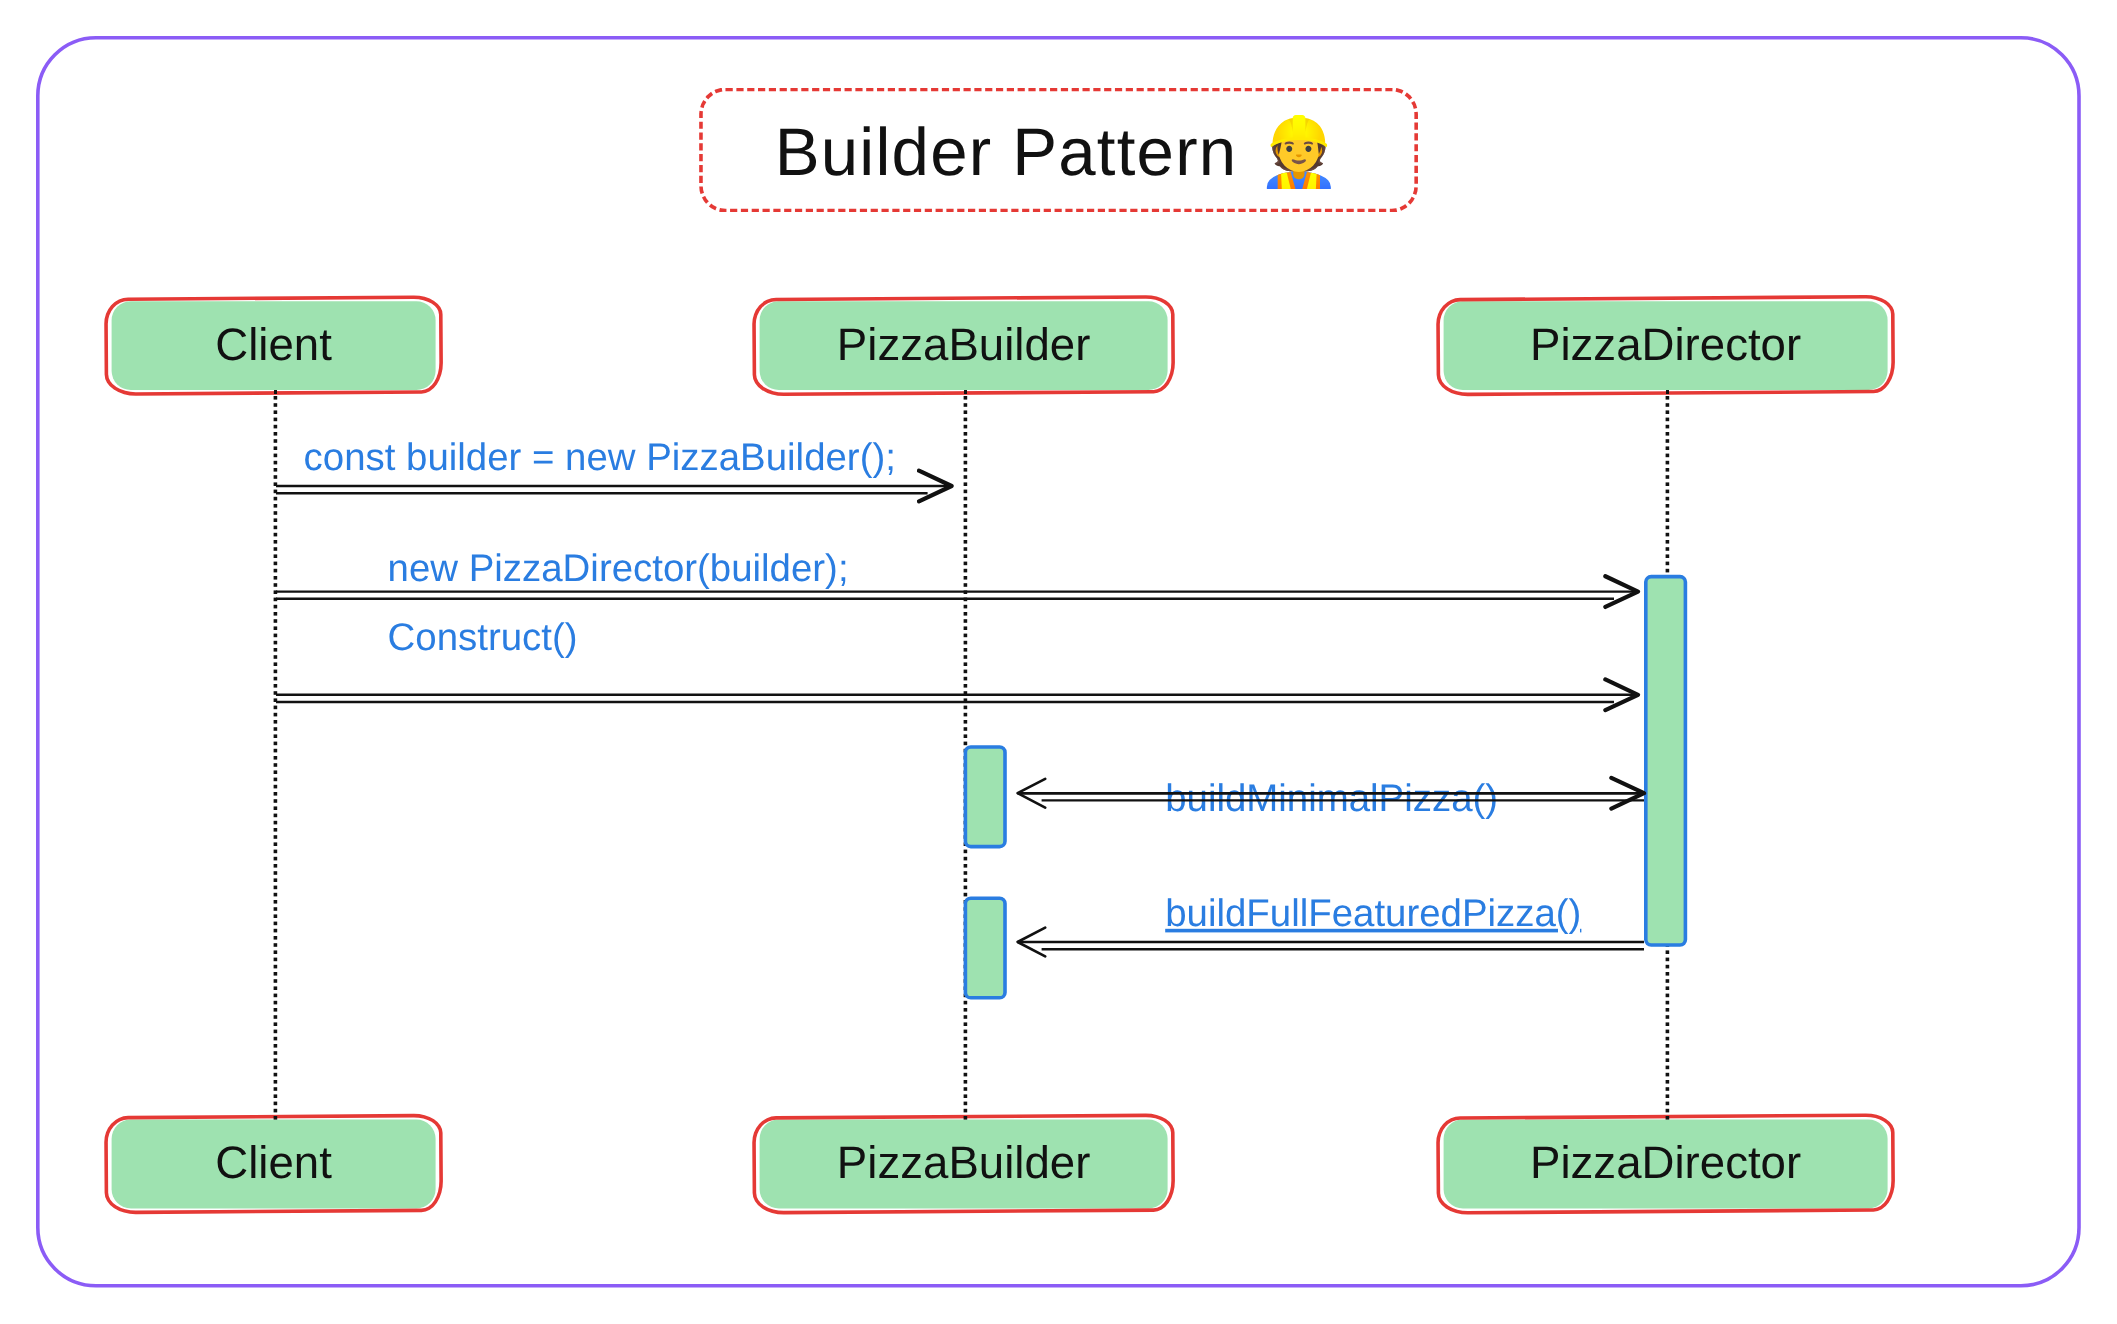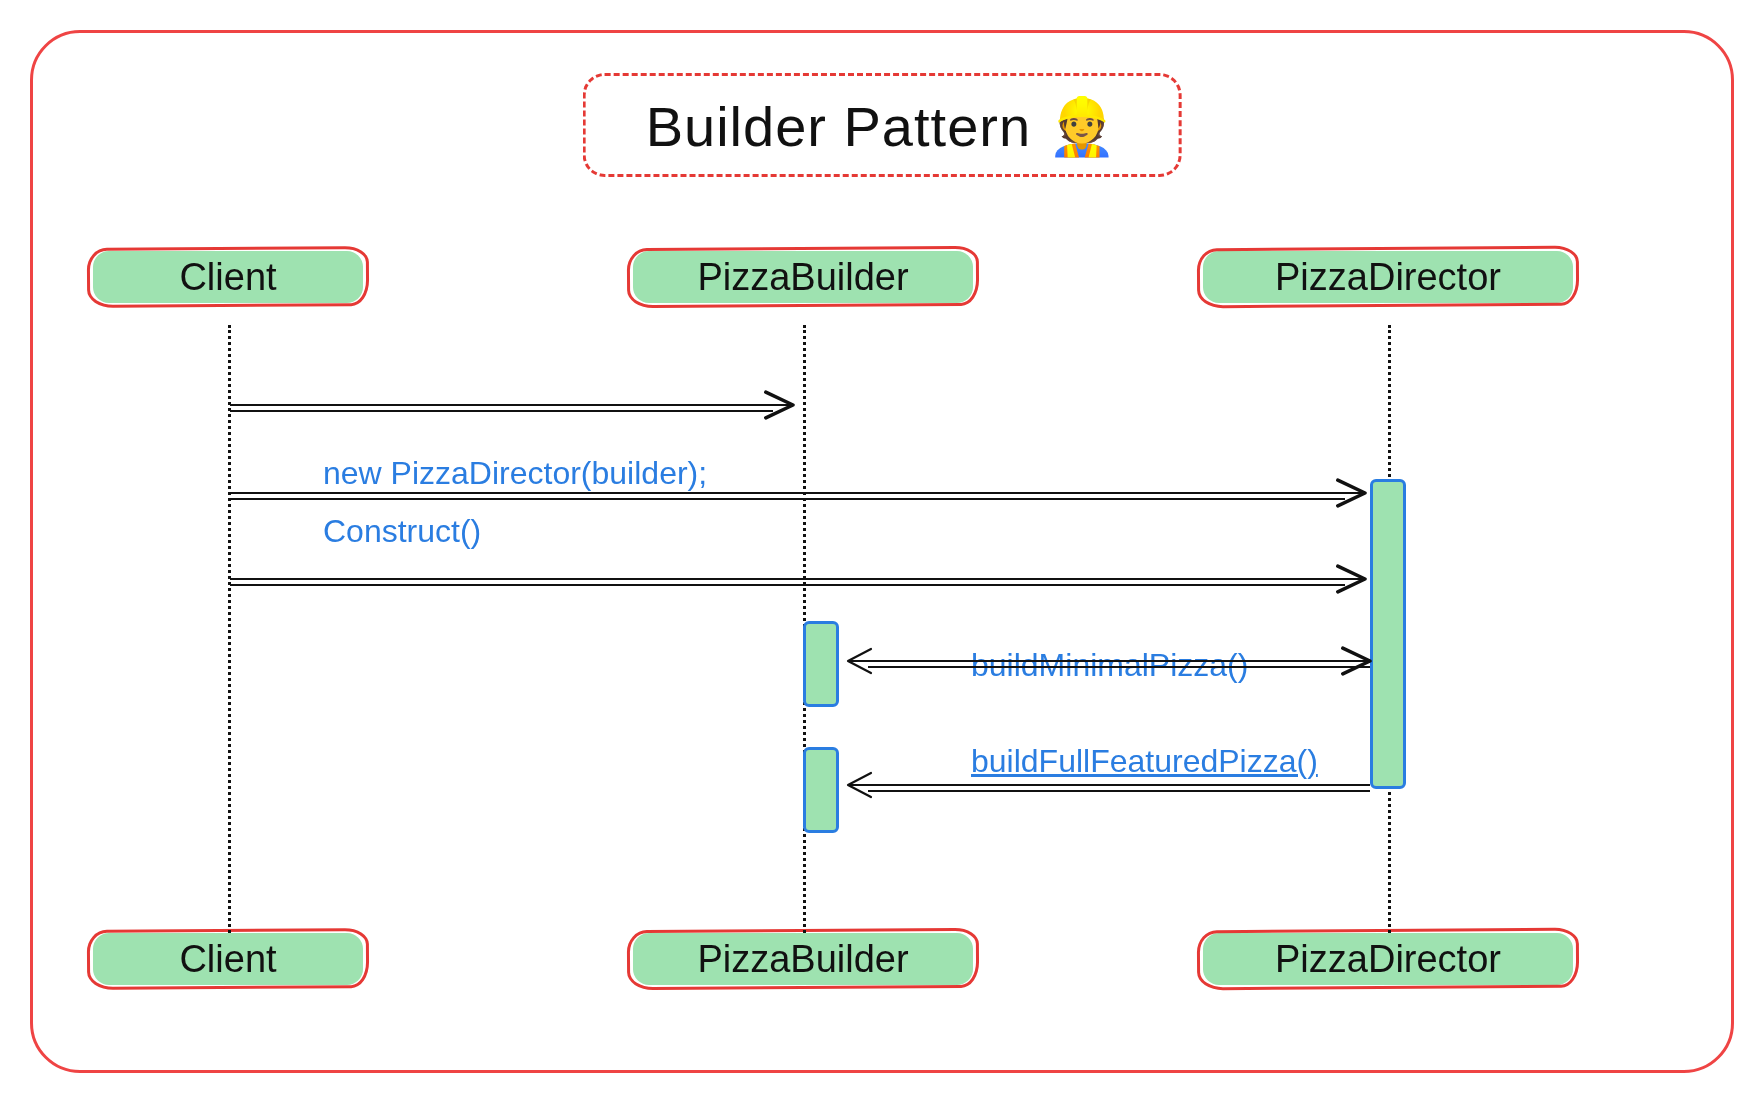--- a/index.html
+++ b/index.html
@@ -10,21 +10,21 @@
     width: 1764px;
     height: 1103px;
     position: relative;
   }
   .frame {
     position: absolute;
     left: 30px;
     top: 30px;
     width: 1704px;
     height: 1043px;
-    border: 3px solid #ef4444;
+    border: 3px solid #8b5cf6;
     border-radius: 50px;
   }
   .title-box {
     position: absolute;
     left: 50%;
     top: 40px;
     transform: translateX(-50%);
     border: 3px dashed #e53935;
     border-radius: 22px;
     padding: 18px 60px 14px 60px;
@@ -32,21 +32,21 @@
   }
   .title-text {
     font-size: 56px;
     color: #111;
     letter-spacing: 1px;
     white-space: nowrap;
   }
   .participant {
     position: absolute;
     width: 340px;
-    height: 52px;
+    height: 74px;
   }
   .participant .fill {
     position: absolute;
     inset: 0;
     background: #9ee2b0;
     border-radius: 16px;
   }
   .participant .sketch {
     position: absolute;
     inset: -4px -6px -4px -6px;
@@ -131,20 +131,21 @@
   </div>
 
   <div class="lifeline" style="left:195px; top:292px; height:608px;"></div>
   <div class="lifeline" style="left:770px; top:292px; height:608px;"></div>
   <div class="lifeline" style="left:1355px; top:292px; height:608px;"></div>
 
   <div class="activation" style="left:1337px; top:446px; height:310px;"></div>
   <div class="activation" style="left:770px; top:588px; height:86px;"></div>
   <div class="activation" style="left:770px; top:714px; height:86px;"></div>
 
+  <div class="msg-label" style="left:220px; top:330px;">const builder = new PizzaBuilder();</div>
   <div class="msg-label" style="left:290px; top:422px;">new PizzaDirector(builder);</div>
   <div class="msg-label" style="left:290px; top:480px;">Construct()</div>
   <div class="msg-label" style="left:938px; top:586px;margin-top:28px;">buildMinimalPizza()</div>
   <div class="msg-label" style="left:938px; top:710px;text-decoration:underline;">buildFullFeaturedPizza()</div>
 
   <svg class="arrows">
     <defs>
       <marker id="ahr" viewBox="0 0 20 20" refX="18" refY="10" markerWidth="16" markerHeight="16" orient="auto">
         <path d="M1,2 L18,10 L1,18" fill="none" stroke="#111" stroke-width="2.2" stroke-linecap="round" stroke-linejoin="round"></path>
       </marker>

